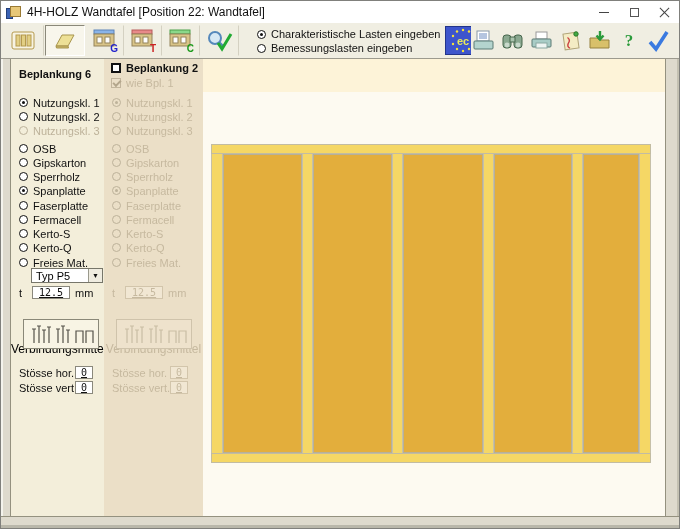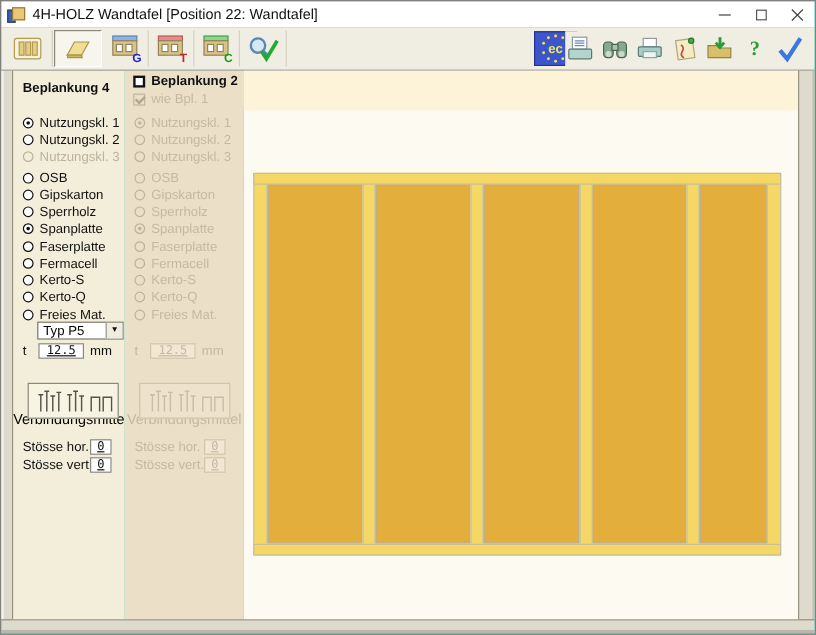--- a/index.html
+++ b/index.html
@@ -156,20 +156,30 @@
     </div>
 
     <div class="tb" style="left:200px;width:38px;">
       <svg width="28" height="24" viewBox="0 0 28 24">
         <circle cx="9" cy="9" r="6" fill="#d6e8f4" stroke="#5588bb" stroke-width="2"></circle>
         <line x1="13" y1="13" x2="18" y2="18" stroke="#5588bb" stroke-width="2.4"></line>
         <path d="M12,14 L16,20 L25,5" fill="none" stroke="#22aa33" stroke-width="3"></path>
       </svg>
     </div>
 
+    <div class="loadmode">
+      <div class="lrow">
+        <span class="rb sel"></span>
+        <span>Charakteristische Lasten eingeben</span>
+      </div>
+      <div class="lrow">
+        <span class="rb"></span>
+        <span>Bemessungslasten eingeben</span>
+      </div>
+    </div>
 
     <div class="eu-btn">
       <svg width="34" height="27" viewBox="0 0 34 27">
         <g fill="#f5e13a">
           <circle cx="17" cy="3" r="1.2"></circle>
             <circle cx="23" cy="4.5" r="1.2"></circle>
             <circle cx="27" cy="9" r="1.2"></circle>
           <circle cx="27" cy="17" r="1.2"></circle>
             <circle cx="23" cy="22" r="1.2"></circle>
             <circle cx="17" cy="24" r="1.2"></circle>
@@ -232,21 +242,21 @@
         </svg>
       </div>
     </div>
   </div>
 
   <div class="strip-left"></div>
   <div class="strip-right"></div>
   <div class="strip-bottom"></div>
 
   <div class="col1">
-    <div class="row bold" style="top:8px;left:8px;">Beplankung 4</div>
+    <div class="row bold" style="top:8px;left:8px;">Beplankung 6</div>
 
     <div class="row" style="top:37px;left:8px;">
       <span class="rb sel"></span>
         <span>Nutzungskl. 1</span>
       </div>
     <div class="row" style="top:51px;left:8px;">
       <span class="rb"></span>
         <span>Nutzungskl. 2</span>
       </div>
     <div class="row d" style="top:65px;left:8px;">

